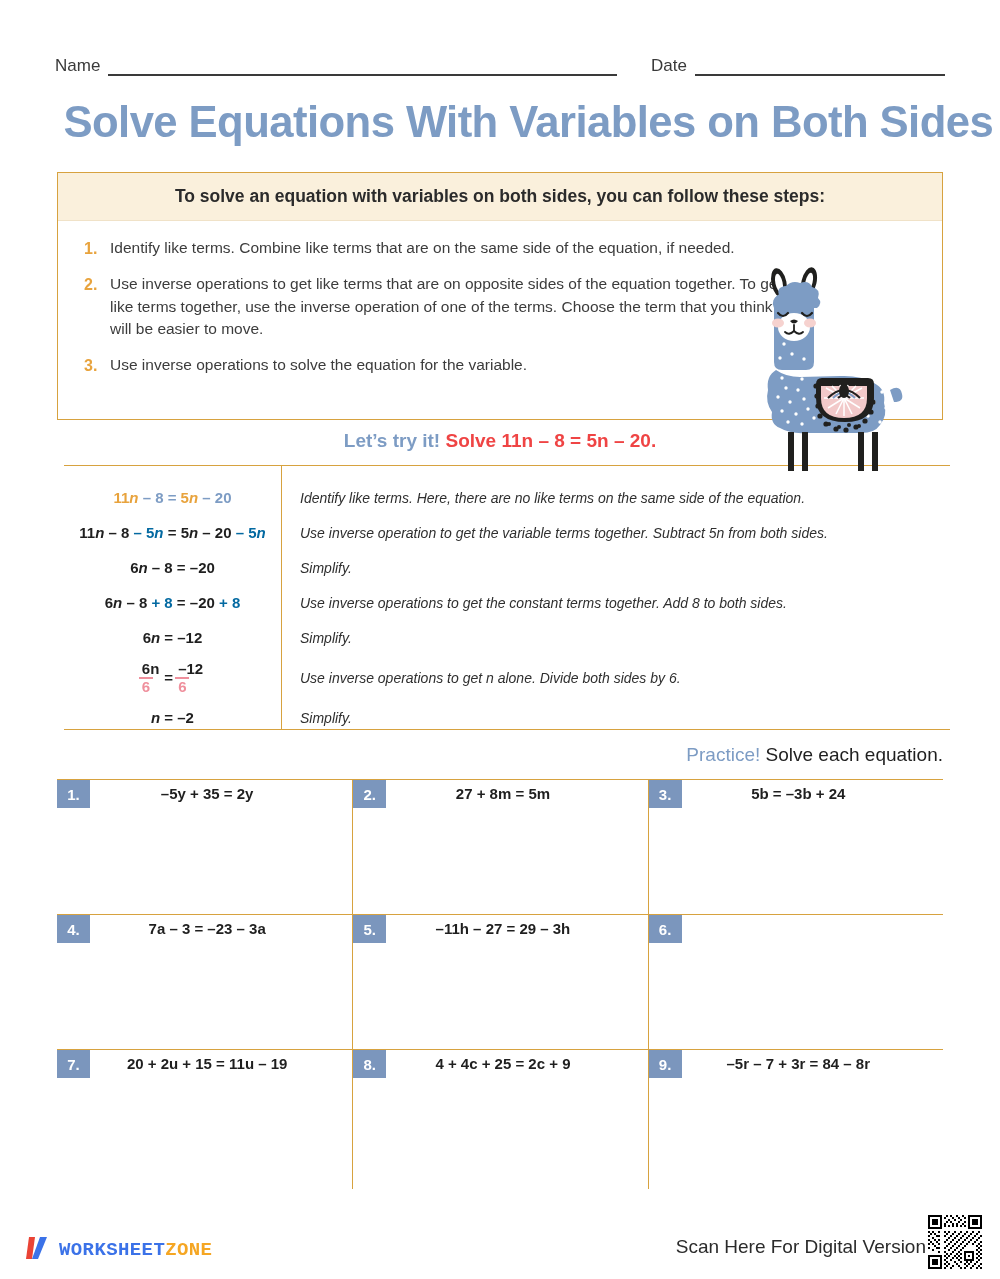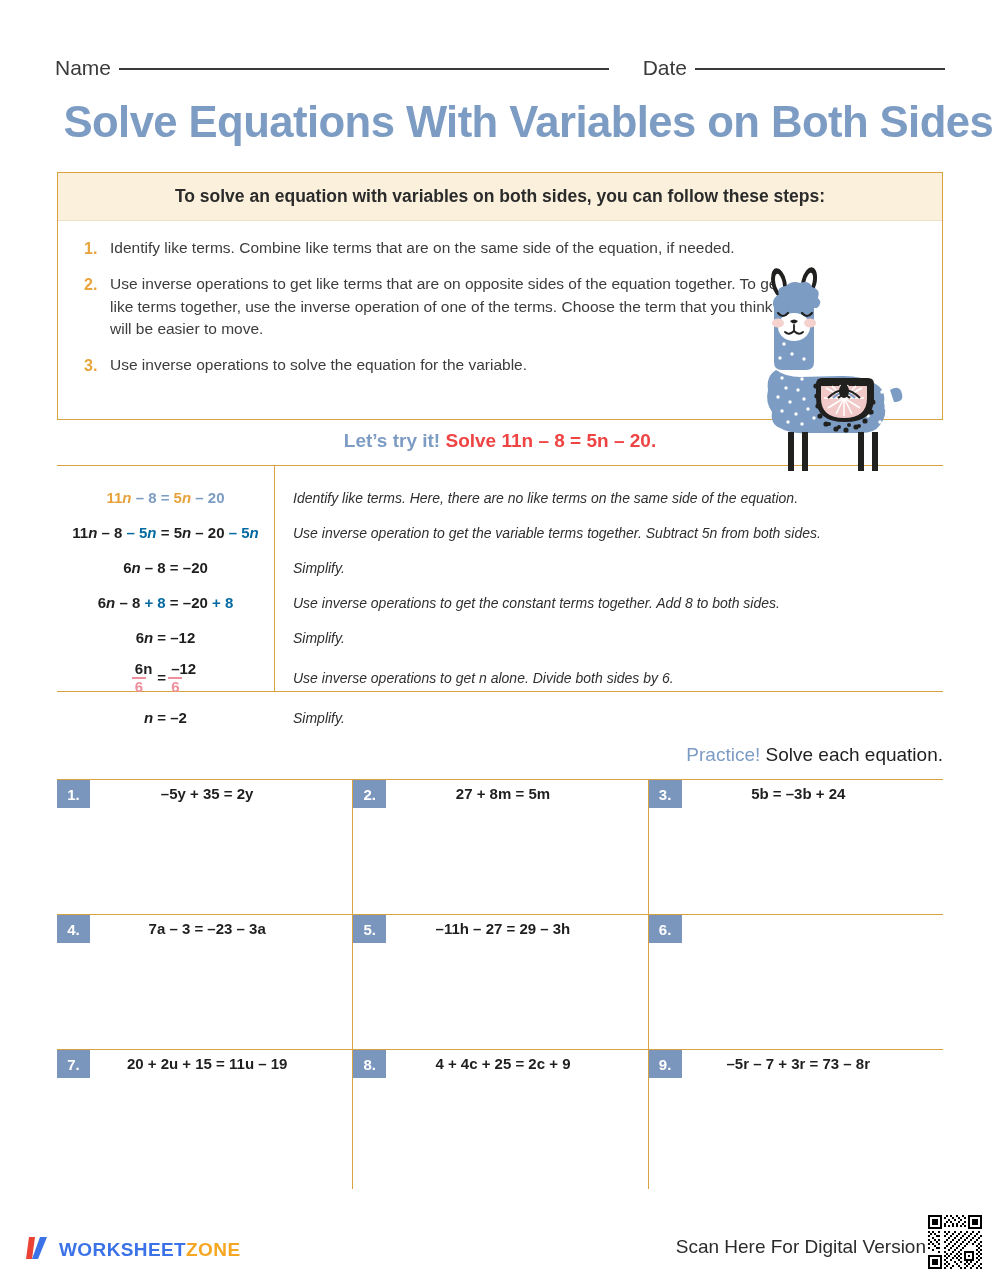--- a/index.html
+++ b/index.html
@@ -12,21 +12,22 @@
     color: #2b2b2b;
     position: relative;
     overflow: hidden;
   }
 
   
   .namedate {
     position: absolute;
     left: 55px; top: 56px; width: 890px;
     display: flex;
-    font-size: 21px;
+    align-items: flex-end;
+    font-size: 17px;
     color: #3a3a3a;
   }
   .nd-label { white-space: nowrap; padding-right: 8px; }
   .nd-rule-name { flex: 1 1 auto; border-bottom: 2px solid #3a3a3a; height: 14px; margin-right: 34px; }
   .nd-rule-date { width: 250px; border-bottom: 2px solid #3a3a3a; height: 14px; }
 
   
   .title {
     position: absolute;
     left: 50px; top: 96px; width: 900px;
@@ -79,21 +80,21 @@
     left: 57px; top: 430px; width: 886px;
     text-align: center;
     font-size: 19px; font-weight: bold;
   }
   .trybar .lead { color: #7d9cc4; }
   .trybar .rest { color: #ef4444; }
 
   
   .example {
     position: absolute;
-    left: 57px; top: 465px; width: 886px; height: 227px;
+    left: 64px; top: 465px; width: 886px; height: 265px;
     border-top: 1.6px solid #d7a23f;
     border-bottom: 1.6px solid #d7a23f;
   }
   .example-inner { display: flex; height: 100%; }
   .ex-left {
     width: 218px; flex: 0 0 218px;
     border-right: 1.6px solid #d7a23f;
     padding-top: 14px;
   }
   .ex-right { flex: 1 1 auto; padding: 14px 0 0 18px; }
@@ -171,20 +172,21 @@
   }
 
   
   .logo {
     position: absolute; left: 26px; top: 1234px;
     display: flex; align-items: center;
   }
   .logo-text {
     font-size: 19px; font-weight: bold; letter-spacing: 0.4px;
     margin-left: 7px;
+    font-family: Liberation Mono, monospace;
   }
   .logo-text .w { color: #3b72e8; }
   .logo-text .z { color: #f5a623; }
 
   .scan {
     position: absolute; right: 74px; top: 1236px;
     font-size: 19px; color: #2b2b2b;
   }
   .qr {
     position: absolute; right: 16px; top: 1213px;
@@ -443,21 +445,21 @@
     <div class="grid-cell">
       <div class="qnum">7.</div>
       <div class="qeq">20 + 2u + 15 = 11u – 19</div>
     </div>
     <div class="grid-cell">
       <div class="qnum">8.</div>
       <div class="qeq">4 + 4c + 25 = 2c + 9</div>
     </div>
     <div class="grid-cell">
       <div class="qnum">9.</div>
-      <div class="qeq">–5r – 7 + 3r = 73 – 8r</div>
+      <div class="qeq">–5r – 7 + 3r = 84 – 8r</div>
     </div>
   </div>
 
 </div>
 
 <div class="logo">
   <span>
     <svg width="26" height="28" viewBox="0 0 26 28" xmlns="http://www.w3.org/2000/svg">
       <path d="M3 3 L9 3 L6 25 L0 25 Z" fill="#ea4335"></path>
       <path d="M14 3 L21 3 L12 25 L6 25 Z" fill="#3b72e8"></path>

